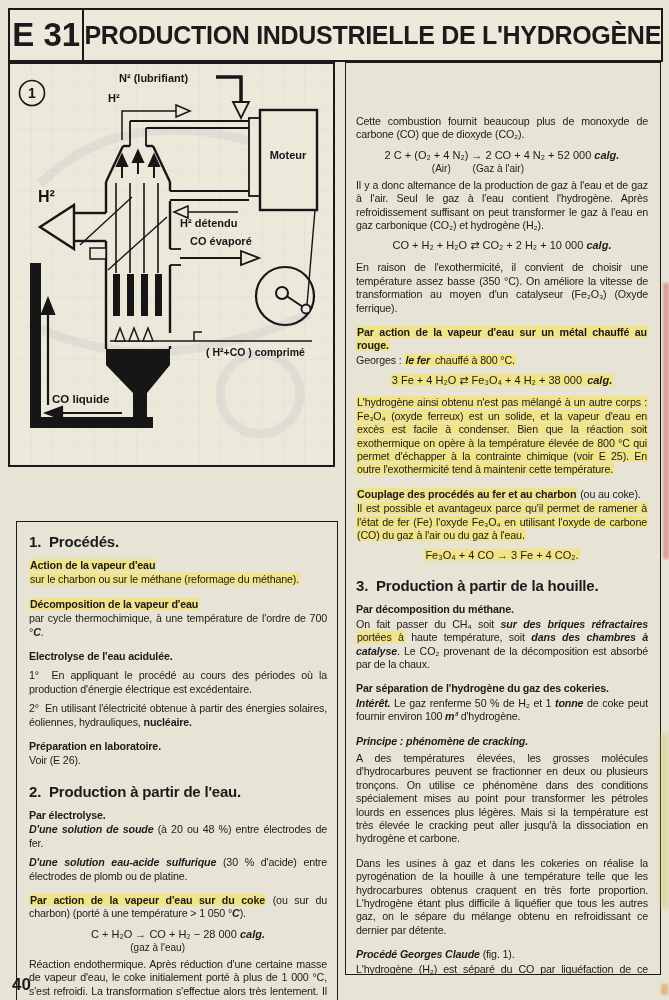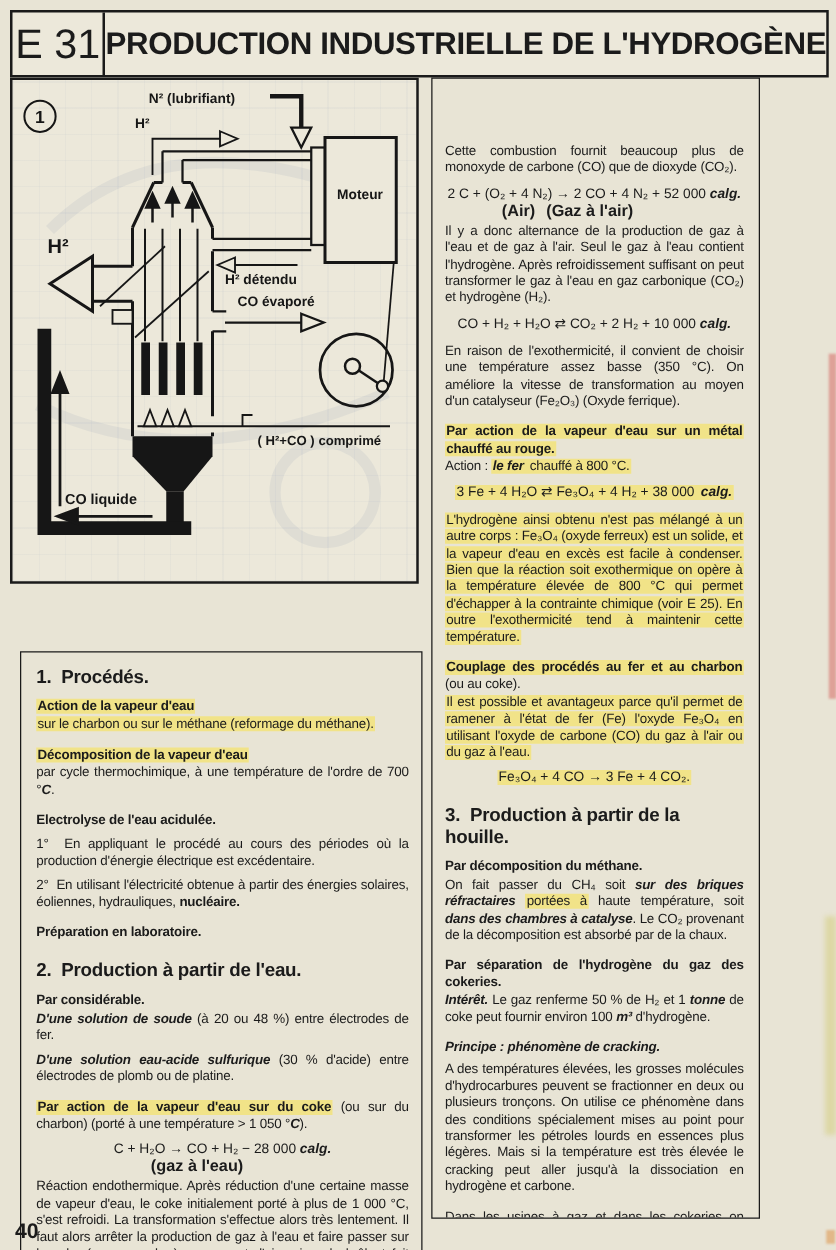--- a/index.html
+++ b/index.html
@@ -7,57 +7,57 @@
     width:669px;height:1000px;
     background:#e8e4d5;
     font-family:"Liberation Sans","DejaVu Sans",sans-serif;
     color:#1b1b1b;
     -webkit-font-smoothing:antialiased;
   }
   .page{position:relative;width:669px;height:1000px;overflow:hidden;}
 
   
   .header{position:absolute;left:8px;top:8px;width:651px;height:50px;display:flex;border:2px solid #1a1a1a;background:#ece8da;}
-  .code-cell{width:90px;border-right:2px solid #1a1a1a;display:flex;align-items:center;justify-content:center;font-size:33px;font-weight:normal;letter-spacing:0px;text-align:right;}
+  .code-cell{width:90px;border-right:2px solid #1a1a1a;display:flex;align-items:center;justify-content:center;font-size:33px;font-weight:bold;letter-spacing:0px;text-align:right;}
   .title-cell{flex:1;display:flex;align-items:center;justify-content:center;}
   .title-cell h1{margin:0;font-size:25px;font-weight:bold;letter-spacing:-0.3px;white-space:nowrap;}
 
   
   .figure-box{
     position:absolute;left:8px;top:62px;width:323px;height:401px;
     border:2px solid #1a1a1a;background:#ece8da;
     background-image:
       repeating-linear-gradient(0deg, rgba(120,140,175,.055) 0 1px, transparent 1px 21px),
       repeating-linear-gradient(90deg, rgba(120,140,175,.055) 0 1px, transparent 1px 21px);
   }
   .figure-box svg{display:block;font-family:"Liberation Sans","DejaVu Sans",sans-serif;}
 
   
   .col{position:absolute;border:1.5px solid #1a1a1a;background:transparent;overflow:hidden;box-sizing:border-box;}
   .left-col{left:16px;top:477px;width:322px;height:494px;padding:9px 10px 0 12px;margin-top:44px;}
-  .right-col{left:345px;top:62px;width:263px;height:913px;padding:52px 12px 0 10px;}
+  .right-col{left:345px;top:62px;width:316px;height:913px;padding:52px 12px 0 10px;}
 
   p{margin:0 0 4px;}
   .body{font-size:10.7px;line-height:13.4px;letter-spacing:-0.15px;text-align:justify;}
   .head{margin-bottom:1px;}
   .gt{margin-top:11px;}
   .gts{margin-top:6px;}
   .sec-title{font-size:15px;font-weight:bold;letter-spacing:-0.2px;margin:15px 0 9px;}
   .sec-first{margin-top:2px;}
 
   .b{font-weight:bold;}
   .i{font-style:italic;font-weight:bold;}
   .hl{background:#f1e388;box-decoration-break:clone;-webkit-box-decoration-break:clone;padding:0 1px;}
   .b.hl,.hl.b{font-weight:bold;}
 
   
   .eq{text-align:center;font-size:11px;letter-spacing:0;margin:7px 0 9px;line-height:13px;}
   .eq-u{margin-bottom:17px;}
   .anch{position:relative;display:inline-block;}
-  .under{position:absolute;left:50%;top:100%;transform:translateX(-50%);font-size:13px;font-weight:bold;font-style:normal;letter-spacing:0;white-space:nowrap;background:transparent;}
+  .under{position:absolute;left:50%;top:100%;transform:translateX(-50%);font-size:10px;font-weight:normal;font-style:normal;letter-spacing:0;white-space:nowrap;background:transparent;}
 
   .page-number{position:absolute;left:12px;top:975px;font-size:17px;font-weight:bold;}
 
   
   .mark{position:absolute;pointer-events:none;}
   .mark-pink{right:0;top:283px;width:6px;height:276px;background:rgba(214,105,100,.55);filter:blur(1px);}
   .mark-yellow{right:0;top:733px;width:9px;height:175px;background:rgba(205,198,95,.4);filter:blur(2px);}
   .mark-dot{right:1px;top:984px;width:7px;height:11px;background:rgba(220,140,60,.5);filter:blur(1px);}
 </style>
 </head>
@@ -226,43 +226,44 @@
 
     <p class="body head gt"><span class="b hl">Décomposition de la vapeur d'eau</span></p>
     <p class="body"><span>par cycle thermochimique, à une température de l'ordre de 700 °</span><span class="i">C</span><span>.</span></p>
 
     <p class="body head gt"><span class="b">Electrolyse de l'eau acidulée.</span></p>
 
     <p class="body gts"><span>1°&nbsp;&nbsp;En appliquant le procédé au cours des périodes où la production d'énergie électrique est excédentaire.</span></p>
     <p class="body gts"><span>2°&nbsp;&nbsp;En utilisant l'électricité obtenue à partir des énergies solaires, éoliennes, hydrauliques, </span><span class="b">nucléaire.</span></p>
 
     <p class="body head gt"><span class="b">Préparation en laboratoire.</span></p>
+    <p class="body"><span>Voir (E 26).</span></p>
 
     <h2 class="sec-title">2.&nbsp;&nbsp;Production à partir de l'eau.</h2>
 
-    <p class="body head"><span class="b">Par considérable.</span></p>
+    <p class="body head"><span class="b">Par électrolyse.</span></p>
     <p class="body"><span class="i">D'une solution de soude</span><span> (à 20 ou 48 %) entre électrodes de fer.</span></p>
     <p class="body gts"><span class="i">D'une solution eau-acide sulfurique</span><span> (30 % d'acide) entre électrodes de plomb ou de platine.</span></p>
 
     <p class="body gt"><span class="b hl">Par action de la vapeur d'eau sur du coke</span><span> (ou sur du charbon) (porté à une température &gt; 1 050 °</span><span class="i">C</span><span>).</span></p>
     <p class="eq eq-u"><span>C + H₂O → </span><span class="anch">CO<span class="under">(gaz à l'eau)</span></span><span> + H₂ − 28 000 </span><span class="i">calg.</span></p>
     <p class="body"><span>Réaction endothermique. Après réduction d'une certaine masse de vapeur d'eau, le coke initialement porté à plus de 1 000 °C, s'est refroidi. La transformation s'effectue alors très lentement. Il faut alors arrêter la production de gaz à l'eau et faire passer sur le coke (rouge sombre) un courant d'air qui en le brûlant fait remonter sa température.</span></p>
   </div>
 
   <div class="col right-col">
     <p class="body"><span>Cette combustion fournit beaucoup plus de monoxyde de carbone (CO) que de dioxyde (CO₂).</span></p>
     <p class="eq eq-u"><span>2 C + </span><span class="anch">(O₂ + 4 N₂)<span class="under">(Air)</span></span><span> → </span><span class="anch">2 CO<span class="under">(Gaz à l'air)</span></span><span> + 4 N₂ + 52 000 </span><span class="i">calg.</span></p>
 
     <p class="body gt"><span>Il y a donc alternance de la production de gaz à l'eau et de gaz à l'air. Seul le gaz à l'eau contient l'hydrogène. Après refroidissement suffisant on peut transformer le gaz à l'eau en gaz carbonique (CO₂) et hydrogène (H₂).</span></p>
     <p class="eq"><span>CO + H₂ + H₂O ⇄ CO₂ + 2 H₂ + 10 000 </span><span class="i">calg.</span></p>
 
     <p class="body"><span>En raison de l'exothermicité, il convient de choisir une température assez basse (350 °C). On améliore la vitesse de transformation au moyen d'un catalyseur (Fe₂O₃) (Oxyde ferrique).</span></p>
 
     <p class="body head gt"><span class="b hl">Par action de la vapeur d'eau sur un métal chauffé au rouge.</span></p>
-    <p class="body"><span>Action : </span><span class="i hl">le fer</span><span class="hl"> chauffé à 800 °C.</span></p>
+    <p class="body"><span>Georges : </span><span class="i hl">le fer</span><span class="hl"> chauffé à 800 °C.</span></p>
     <p class="eq"><span class="hl">3 Fe + 4 H₂O ⇄ Fe₃O₄ + 4 H₂ + 38 000 </span><span class="i hl">calg.</span></p>
 
     <p class="body"><span class="hl">L'hydrogène ainsi obtenu n'est pas mélangé à un autre corps : Fe₃O₄ (oxyde ferreux) est un solide, et la vapeur d'eau en excès est facile à condenser. Bien que la réaction soit exothermique on opère à la température élevée de 800 °C qui permet d'échapper à la contrainte chimique (voir E 25). En outre l'exothermicité tend à maintenir cette température.</span></p>
 
     <p class="body head gt"><span class="b hl">Couplage des procédés au fer et au charbon</span><span> (ou au coke).</span></p>
     <p class="body"><span class="hl">Il est possible et avantageux parce qu'il permet de ramener à l'état de fer (Fe) l'oxyde Fe₃O₄ en utilisant l'oxyde de carbone (CO) du gaz à l'air ou du gaz à l'eau.</span></p>
     <p class="eq"><span class="hl">Fe₃O₄ + 4 CO → 3 Fe + 4 CO₂.</span></p>
 
     <h2 class="sec-title">3.&nbsp;&nbsp;Production à partir de la houille.</h2>
 

